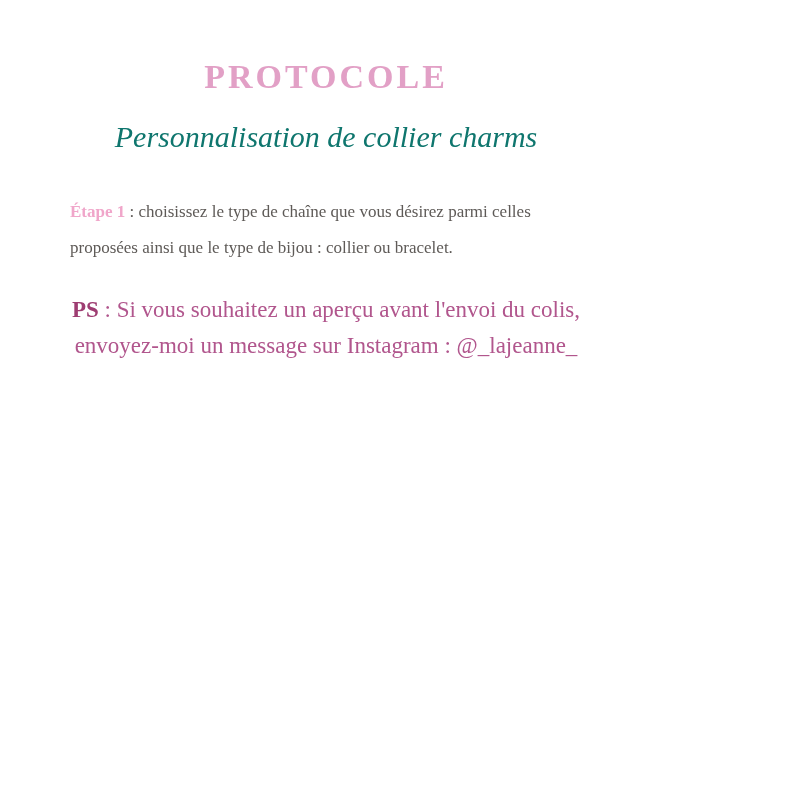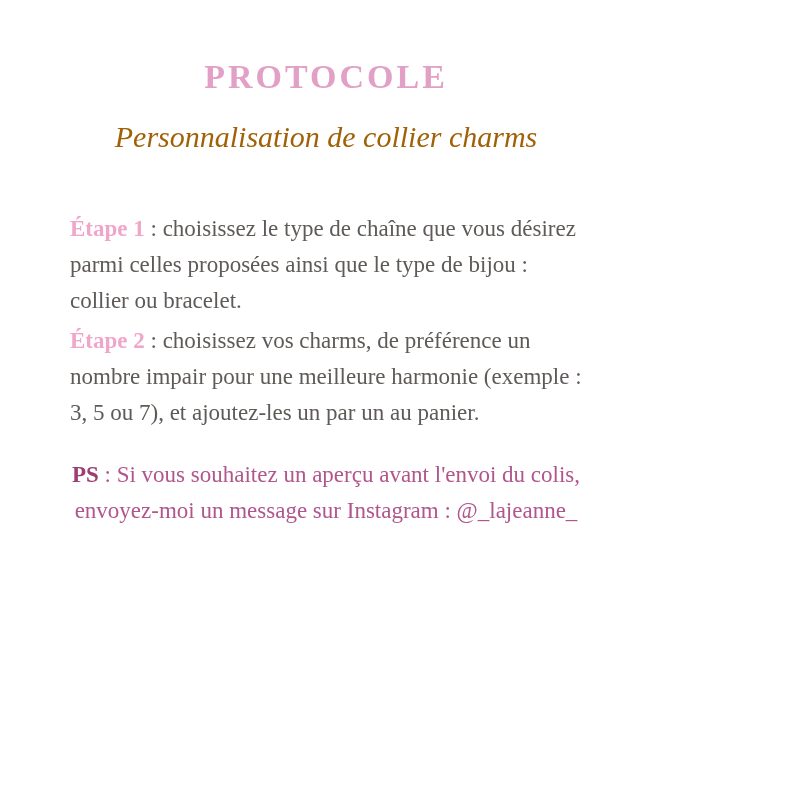--- a/index.html
+++ b/index.html
@@ -22,30 +22,30 @@
   }
   .title {
     margin: 0 0 24px 0;
     text-align: center;
     font-size: 34px;
     font-weight: bold;
     letter-spacing: 3px;
     color: #e2a0c6;
   }
   .subtitle {
-    margin: 0 0 57px 0;
+    margin: 0 0 40px 0;
     text-align: center;
     font-style: italic;
     font-size: 30px;
     font-weight: normal;
-    color: #a16207;
+    color: #0f766e;
   }
   .steps {
     color: #5e5a57;
-    font-size: 23px;
+    font-size: 17px;
     line-height: 36px;
     text-align: left;
   }
   .step {
     margin: 0 0 4px 0;
   }
   .step-label {
     color: #f0a6ca;
     font-weight: bold;
   }
@@ -68,21 +68,20 @@
 <div class="page">
 
   <h1 class="title">PROTOCOLE</h1>
 
   <h2 class="subtitle">Personnalisation de collier charms</h2>
 
   <div class="steps">
 
     <p class="step"><span class="step-label">Étape 1</span><span> : choisissez le type de chaîne que vous désirez parmi celles proposées ainsi que le type de bijou : collier ou bracelet.</span></p>
 
-    <p class="step"><span class="step-label">Étape 2</span><span> : choisissez vos charms, de préférence un nombre impair pour une meilleure harmonie (exemple : 3, 5 ou 7), et ajoutez-les un par un au panier.</span></p>
 
 
 
   </div>
 
   <p class="ps"><span class="ps-label">PS</span><span> : Si vous souhaitez un aperçu avant l'envoi du colis, envoyez-moi un message sur Instagram : @_lajeanne_</span></p>
 
 </div>
 
 </body></html>

